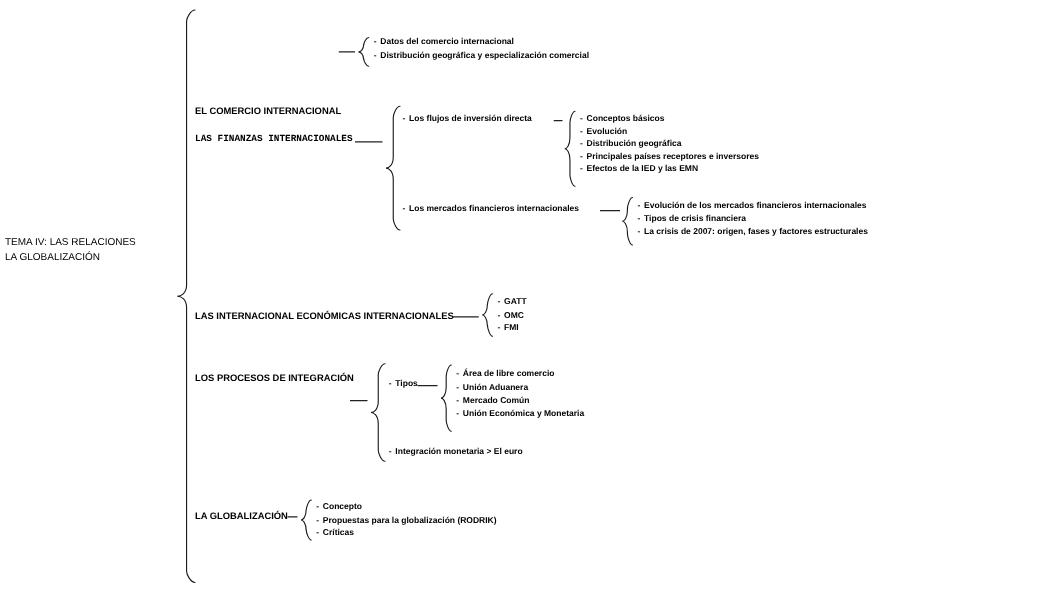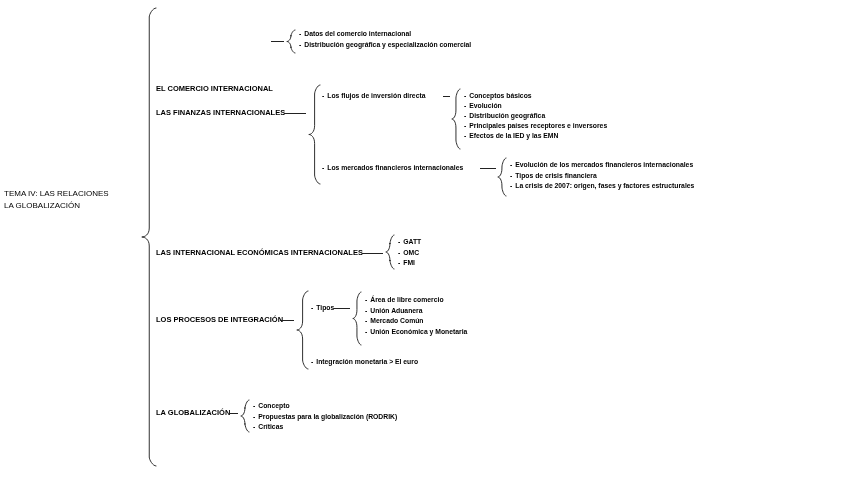--- a/index.html
+++ b/index.html
@@ -49,21 +49,21 @@
     <div class="row">
         <span class="dash"></span>
         <span class="item">Datos del comercio internacional</span>
       </div>
     <div class="row">
         <span class="dash"></span>
         <span class="item">Distribución geográfica y especialización comercial</span>
       </div>
   </div>
 
-  <div class="abs sec-label" style="left:156px; top:108px;">LAS FINANZAS INTERNACIONALES</div>
+  <div class="abs sec-label" style="left:156px; top:108px;font-family:Liberation Mono, monospace;">LAS FINANZAS INTERNACIONALES</div>
   <div class="abs tick" style="left:284px; top:113px; width:22px;"></div>
   <svg class="brace abs" width="12" height="101" style="left:308px; top:84px;" viewBox="0 0 12 101">
       <path d="M 12 1 C 9.3 1 6.6000000000000005 7.3 6.6000000000000005 10 L 6.6000000000000005 41.5 C 6.6000000000000005 48.25 2.97 50.5 0.8 50.5 C 2.97 50.5 6.6000000000000005 52.75 6.6000000000000005 59.5 L 6.6000000000000005 91 C 6.6000000000000005 93.7 9.3 100 12 100"></path>
     </svg>
 
   <div class="abs row" style="left:322px; top:92px;">
     <span class="dash"></span>
       <span class="sub-label">Los flujos de inversión directa</span>
   </div>
   <div class="abs tick" style="left:443px; top:96px; width:7px;"></div>
@@ -129,21 +129,21 @@
     <div class="row">
         <span class="dash"></span>
         <span class="item">OMC</span>
       </div>
     <div class="row">
         <span class="dash"></span>
         <span class="item">FMI</span>
       </div>
   </div>
 
-  <div class="abs sec-label" style="left:156px; top:315px;">LOS PROCESOS DE INTEGRACIÓN</div>
+  <div class="abs sec-label" style="left:156px; top:298px;">LOS PROCESOS DE INTEGRACIÓN</div>
   <div class="abs tick" style="left:280px; top:320px; width:14px;"></div>
   <svg class="brace abs" width="12" height="80" style="left:296px; top:290px;" viewBox="0 0 12 80">
       <path d="M 12 1 C 9.3 1 6.6000000000000005 7.3 6.6000000000000005 10 L 6.6000000000000005 31 C 6.6000000000000005 37.75 2.97 40 0.8 40 C 2.97 40 6.6000000000000005 42.25 6.6000000000000005 49 L 6.6000000000000005 70 C 6.6000000000000005 72.7 9.3 79 12 79"></path>
     </svg>
 
   <div class="abs row" style="left:311px; top:304px;">
     <span class="dash"></span>
       <span class="sub-label">Tipos</span>
   </div>
   <div class="abs tick" style="left:334px; top:308px; width:16px;"></div>

